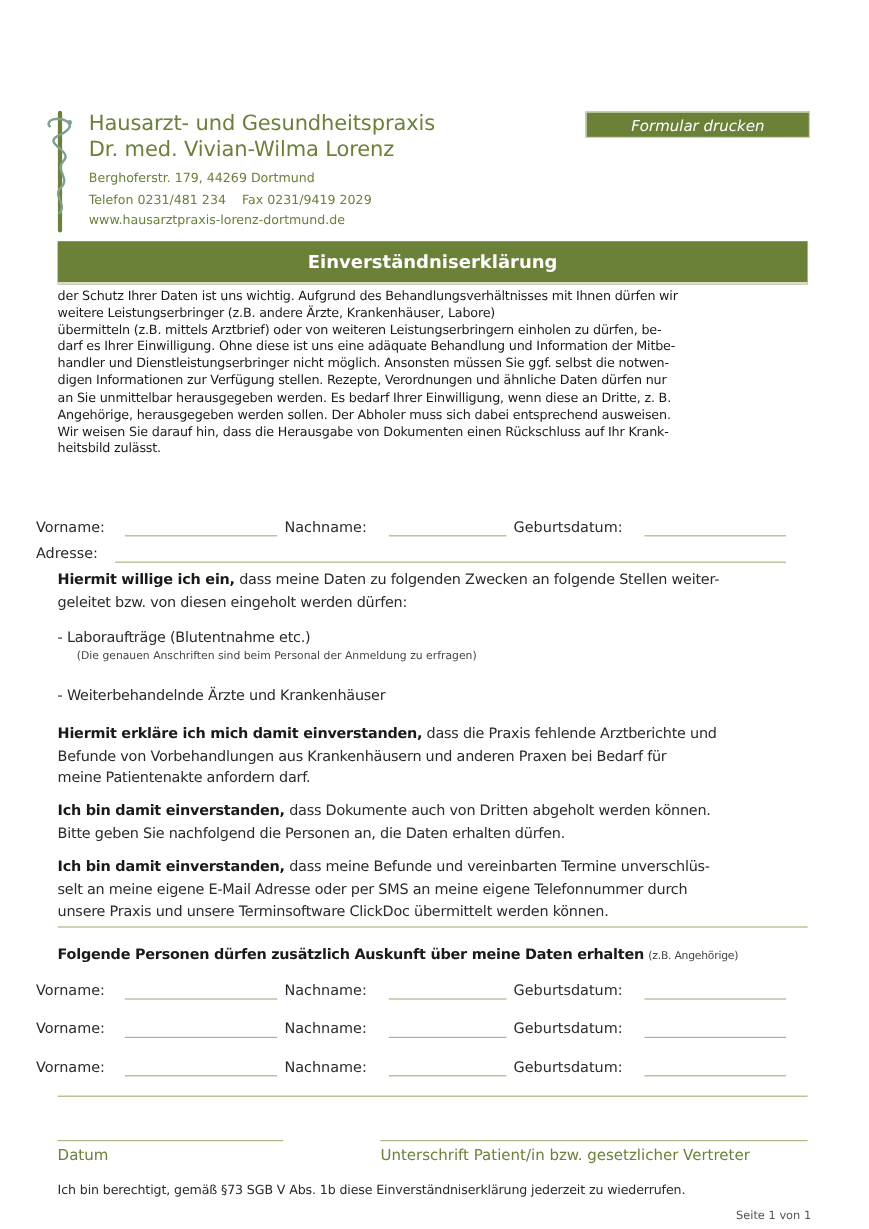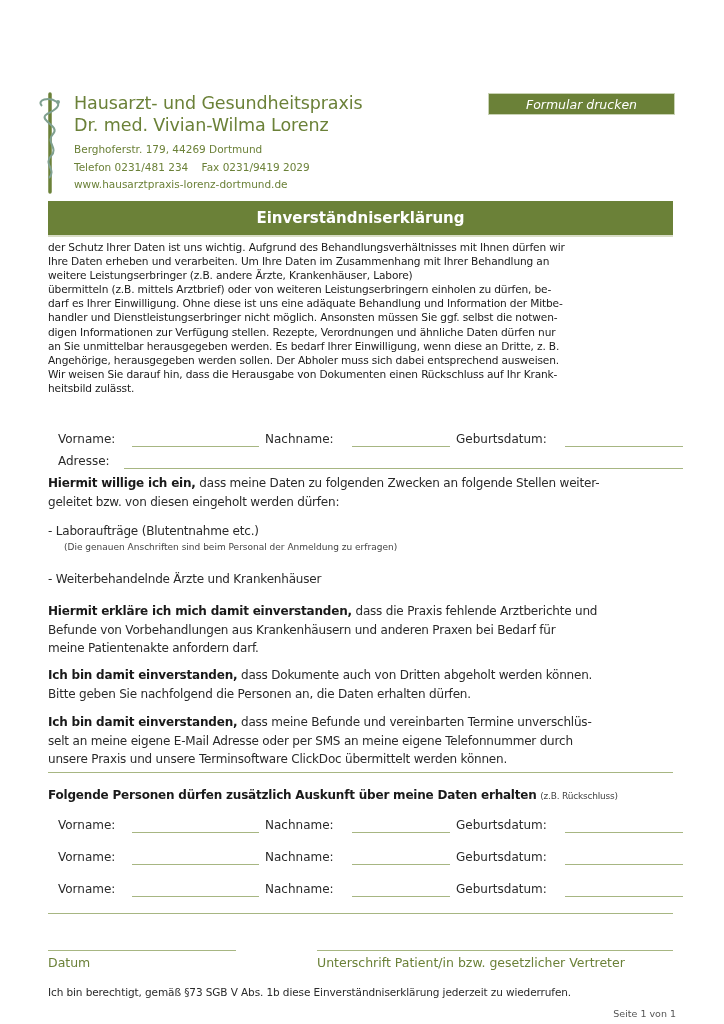--- a/index.html
+++ b/index.html
@@ -11,21 +11,21 @@
   .title2 { left: 74px; top: 70px; font-size: 17.5px; line-height: 22px; color: #6b8138; white-space: nowrap; letter-spacing: -0.1px; }
   .addr { left: 74px; font-size: 10.5px; line-height: 14px; color: #6b8138; white-space: nowrap; }
   .print-btn { left: 488px; top: 49px; width: 187px; height: 22px; background: #6b8138;
                color: #fff; font-style: italic; font-size: 12.5px; line-height: 22px; text-align: center;
                border: 1px solid #c9d3b4; box-sizing: border-box; cursor: pointer; }
   .banner { left: 48px; top: 157px; width: 625px; height: 34px; background: #6b8138;
             color: #fff; font-weight: bold; font-size: 15px; line-height: 34px; text-align: center;
             border-bottom: 2px solid #d8dcc6; box-sizing: content-box; }
   .intro { left: 48px; top: 196px; width: 632px; font-size: 10.6px; line-height: 14.1px; letter-spacing: -0.15px; }
   .intro div { white-space: nowrap; }
-  .row { left: 58px; width: 625px; height: 20px; font-size: 12px; }
+  .row { left: 30px; width: 625px; height: 20px; font-size: 12px; }
   .lbl { position: absolute; top: 0; line-height: 16px; color: #2a2a2a; white-space: nowrap; }
   .line { position: absolute; top: 15px; height: 0; border-bottom: 1.5px solid #a7b682; }
   .para { left: 48px; width: 630px; font-size: 12px; line-height: 18.5px; color: #2a2a2a; letter-spacing: -0.2px; }
   .para div { white-space: nowrap; }
   .para b { font-weight: bold; color: #1a1a1a; }
   .small { font-size: 9px; color: #444; }
   .hr { left: 48px; width: 625px; height: 0; border-bottom: 1.5px solid #a7b682; }
   .sig-label { font-size: 12.5px; color: #6b8138; white-space: nowrap; }
   .footer-note { left: 48px; top: 942px; font-size: 10.5px; color: #2a2a2a; white-space: nowrap; letter-spacing: -0.1px; }
   .page-no { right: 48px; top: 964px; font-size: 9.5px; color: #555; white-space: nowrap; text-align: right; }
@@ -45,21 +45,20 @@
 <div class="abs addr" style="top:98px">Berghoferstr. 179, 44269 Dortmund</div>
 <div class="abs addr" style="top:116px; white-space:pre">Telefon 0231/481 234    Fax 0231/9419 2029</div>
 <div class="abs addr" style="top:133px">www.hausarztpraxis-lorenz-dortmund.de</div>
 
 <div class="abs print-btn">Formular drucken</div>
 
 <div class="abs banner">Einverständniserklärung</div>
 
 <div class="abs intro">
   <div>der Schutz Ihrer Daten ist uns wichtig. Aufgrund des Behandlungsverhältnisses mit Ihnen dürfen wir</div>
-  <div>Ihre Daten erheben und verarbeiten. Um Ihre Daten im Zusammenhang mit Ihrer Behandlung an</div>
   <div>weitere Leistungserbringer (z.B. andere Ärzte, Krankenhäuser, Labore)</div>
   <div>übermitteln (z.B. mittels Arztbrief) oder von weiteren Leistungserbringern einholen zu dürfen, be-</div>
   <div>darf es Ihrer Einwilligung. Ohne diese ist uns eine adäquate Behandlung und Information der Mitbe-</div>
   <div>handler und Dienstleistungserbringer nicht möglich. Ansonsten müssen Sie ggf. selbst die notwen-</div>
   <div>digen Informationen zur Verfügung stellen. Rezepte, Verordnungen und ähnliche Daten dürfen nur</div>
   <div>an Sie unmittelbar herausgegeben werden. Es bedarf Ihrer Einwilligung, wenn diese an Dritte, z. B.</div>
   <div>Angehörige, herausgegeben werden sollen. Der Abholer muss sich dabei entsprechend ausweisen.</div>
   <div>Wir weisen Sie darauf hin, dass die Herausgabe von Dokumenten einen Rückschluss auf Ihr Krank-</div>
   <div>heitsbild zulässt.</div>
 </div>
@@ -103,21 +102,21 @@
 
 <div class="abs para" style="top:669px">
   <div><b>Ich bin damit einverstanden,</b><span> dass meine Befunde und vereinbarten Termine unverschlüs-</span></div>
   <div>selt an meine eigene E-Mail Adresse oder per SMS an meine eigene Telefonnummer durch</div>
   <div>unsere Praxis und unsere Terminsoftware ClickDoc übermittelt werden können.</div>
 </div>
 
 <div class="abs hr" style="top:728px"></div>
 
 <div class="abs para" style="top:742px">
-  <div><b>Folgende Personen dürfen zusätzlich Auskunft über meine Daten erhalten</b> <span class="small">(z.B. Rückschluss)</span></div>
+  <div><b>Folgende Personen dürfen zusätzlich Auskunft über meine Daten erhalten</b> <span class="small">(z.B. Angehörige)</span></div>
 </div>
 
 <div class="abs row" style="top:773px">
   <span class="lbl" style="left:0">Vorname:</span>
   <span class="line" style="left:74px; width:127px"></span>
   <span class="lbl" style="left:207px">Nachname:</span>
   <span class="line" style="left:294px; width:98px"></span>
   <span class="lbl" style="left:398px">Geburtsdatum:</span>
   <span class="line" style="left:507px; width:118px"></span>
 </div>

